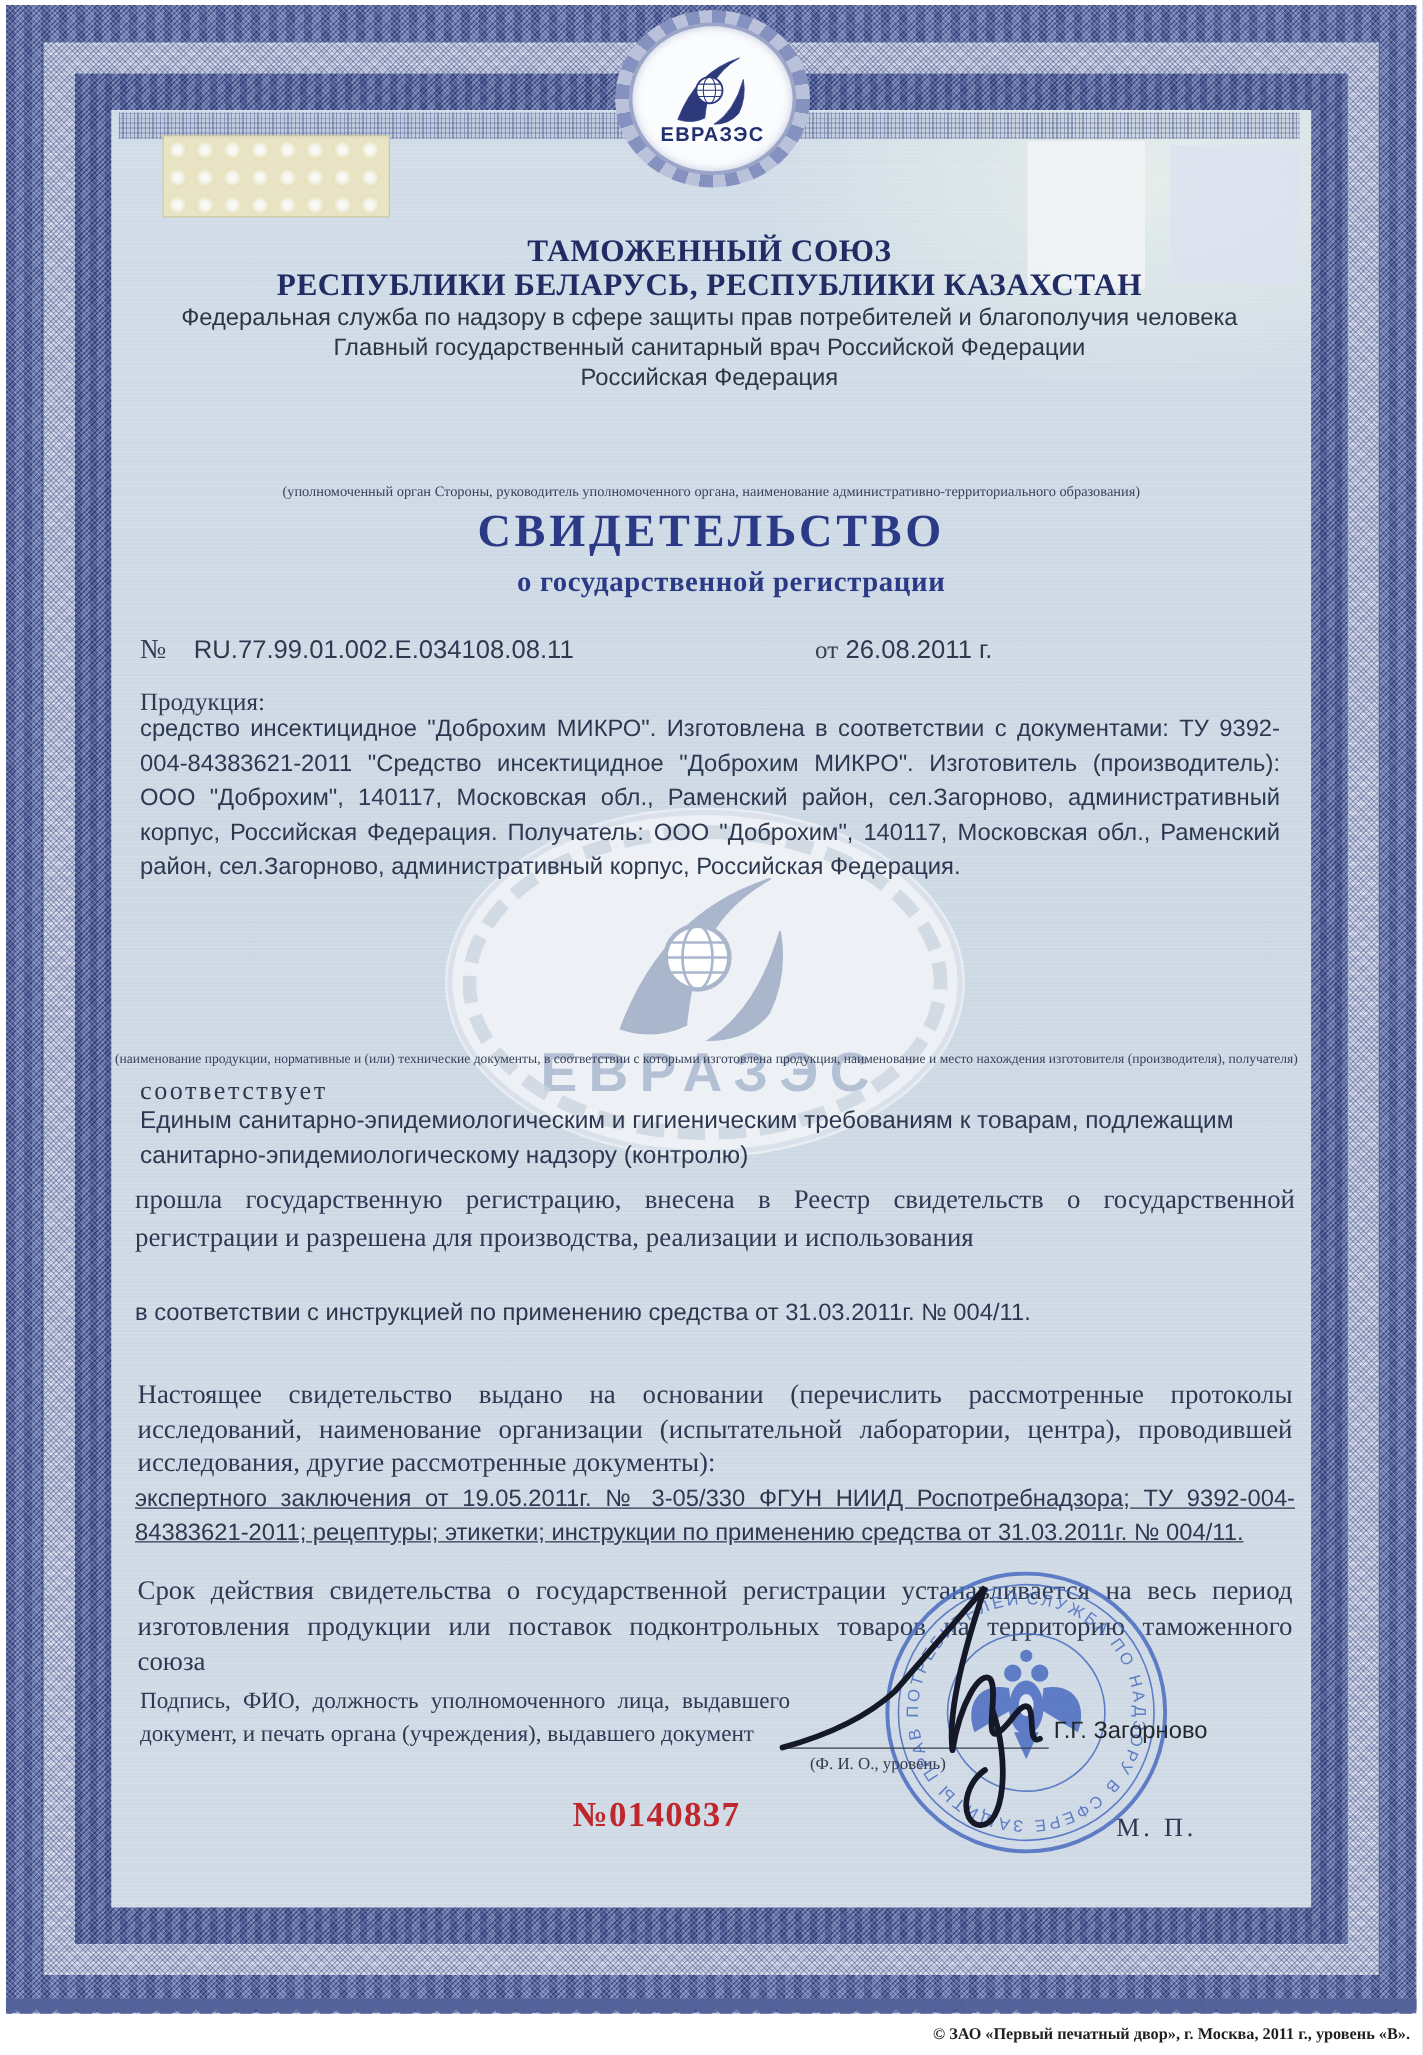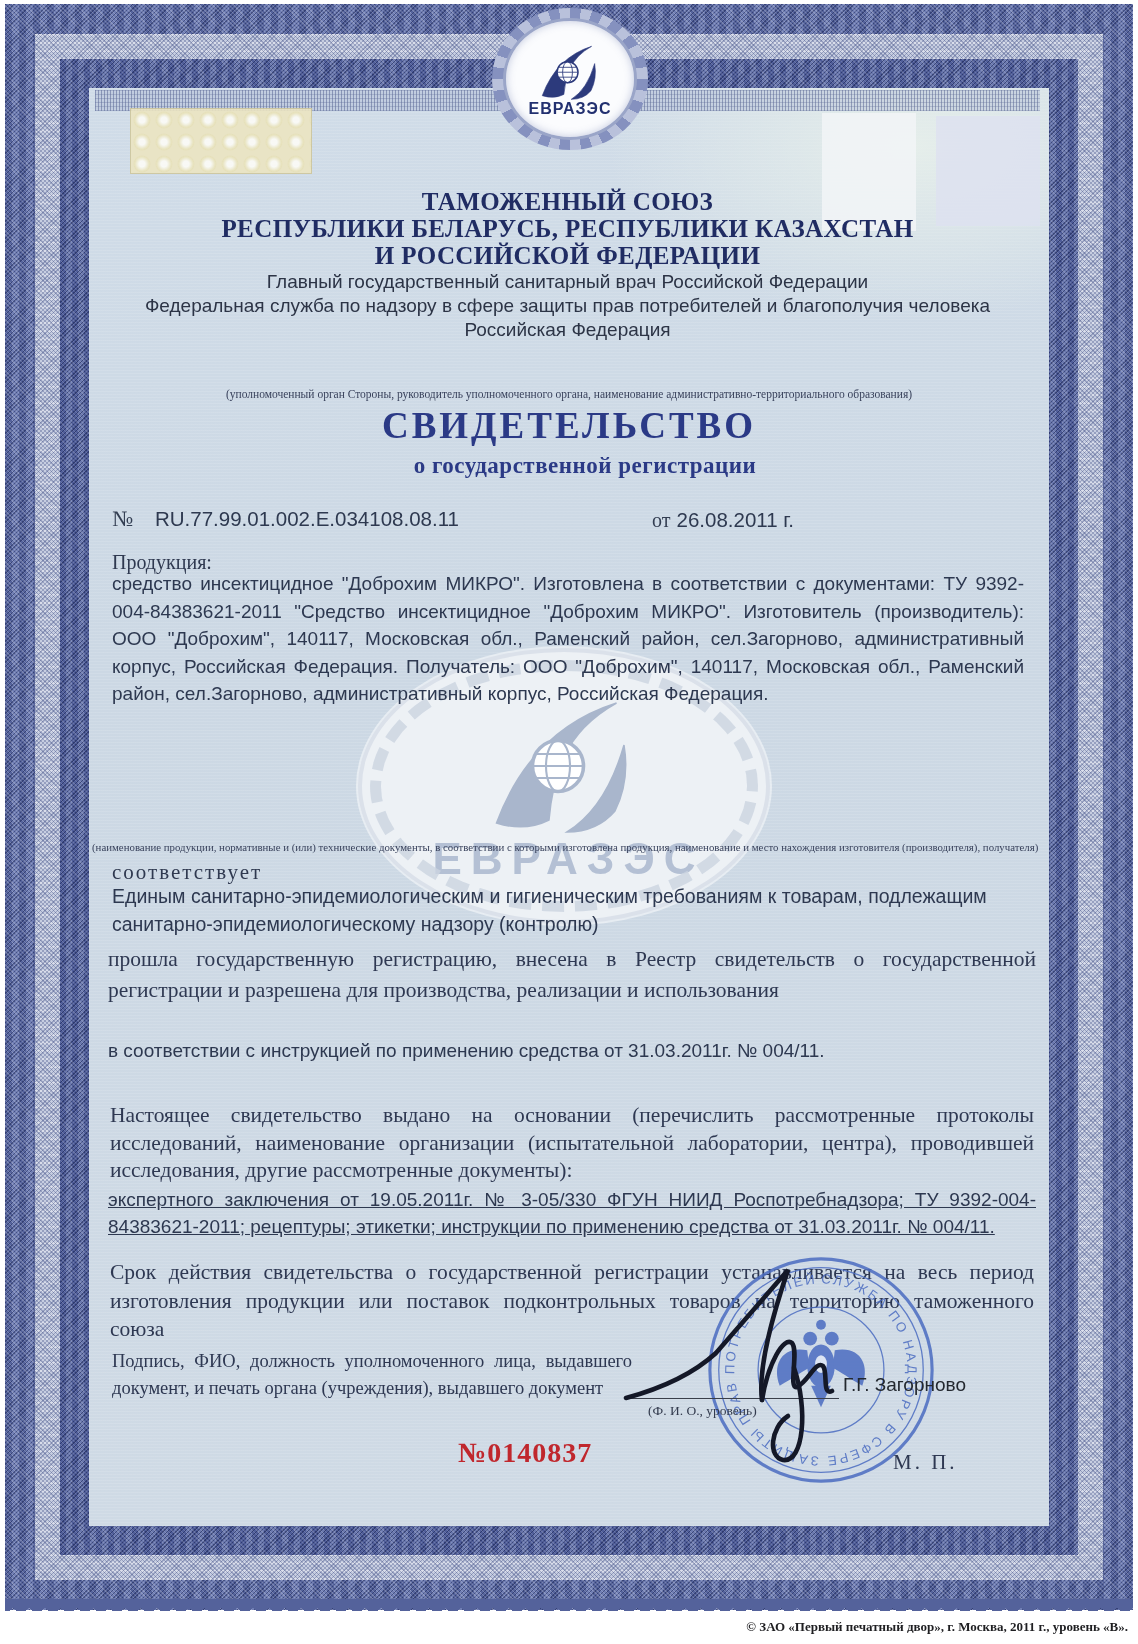--- a/index.html
+++ b/index.html
@@ -184,23 +184,22 @@
       <svg width="74" height="62" viewBox="0 0 120 100">
         <use href="#swoosh" fill="#2c3a7c" stroke="#2c3a7c"></use>
       </svg>
       <div class="org">ЕВРАЗЭС</div>
     </div>
   </div>
 
   <div class="hdr">
     <div class="t">ТАМОЖЕННЫЙ СОЮЗ</div>
     <div class="t">РЕСПУБЛИКИ БЕЛАРУСЬ, РЕСПУБЛИКИ КАЗАХСТАН</div>
-    <div class="t">И РОССИЙСКОЙ ФЕДЕРАЦИИ</div>
+    <div class="a">Федеральная служба по надзору в сфере защиты прав потребителей и благополучия человека</div>
     <div class="a">Главный государственный санитарный врач Российской Федерации</div>
-    <div class="a">Федеральная служба по надзору в сфере защиты прав потребителей и благополучия человека</div>
     <div class="a">Российская Федерация</div>
   </div>
   <div class="note-small">(уполномоченный орган Стороны, руководитель уполномоченного органа, наименование административно-территориального образования)</div>
 
   <div class="title-main">СВИДЕТЕЛЬСТВО</div>
   <div class="title-sub">о государственной регистрации</div>
 
   <div class="row-no"><span>№</span><span class="num">RU.77.99.01.002.Е.034108.08.11</span></div>
   <div class="row-date"><span>от</span><span class="dt">26.08.2011 г.</span></div>
 

